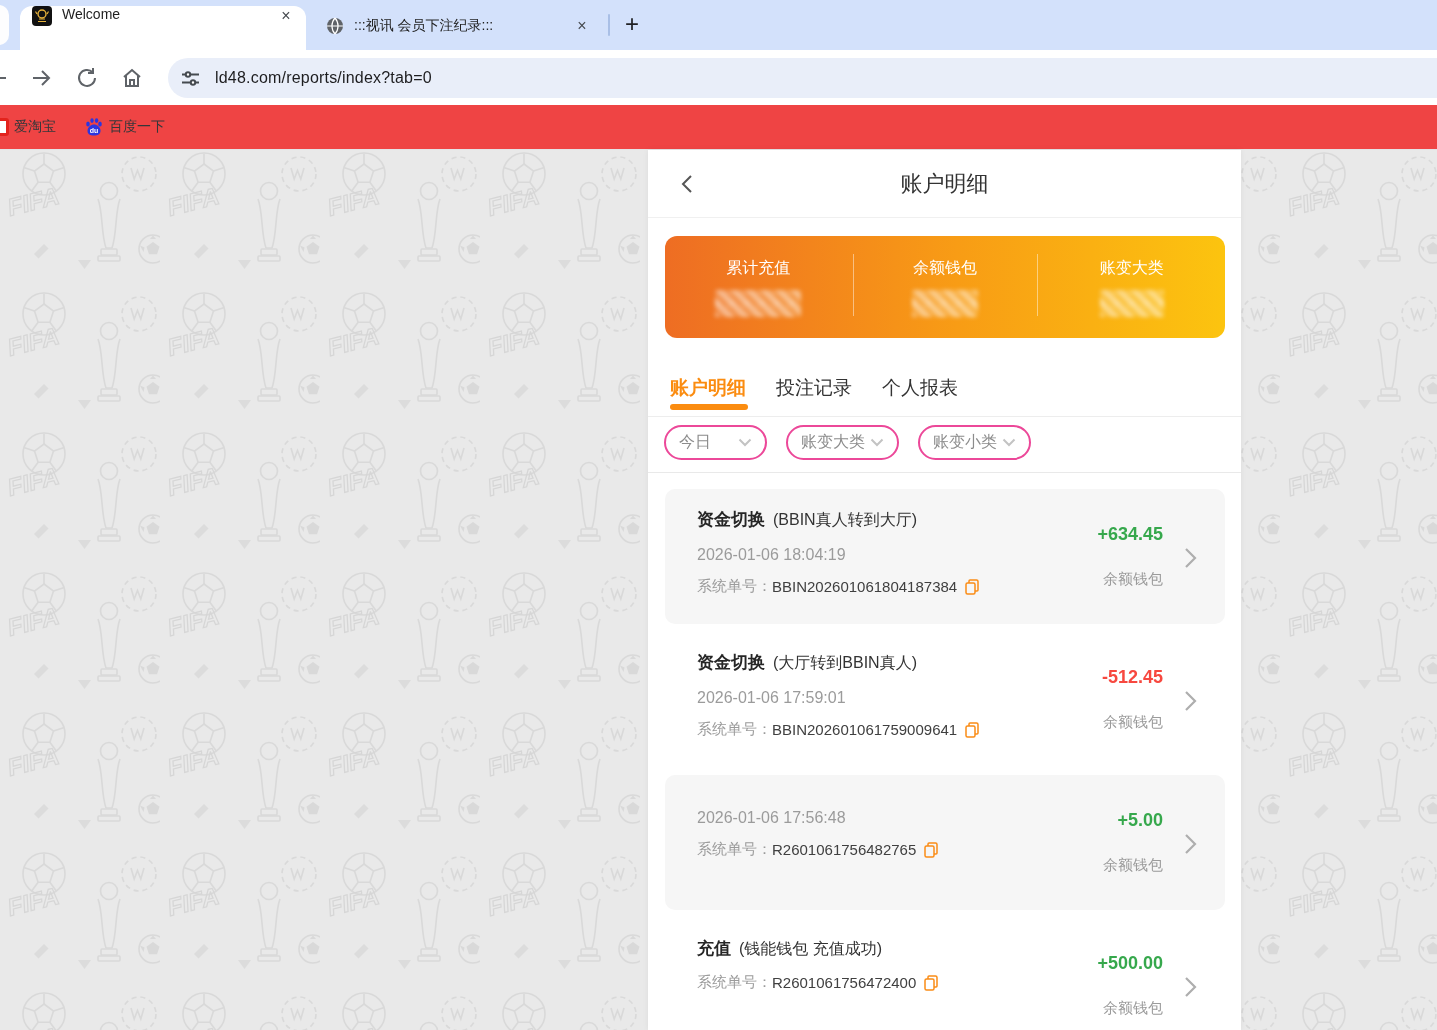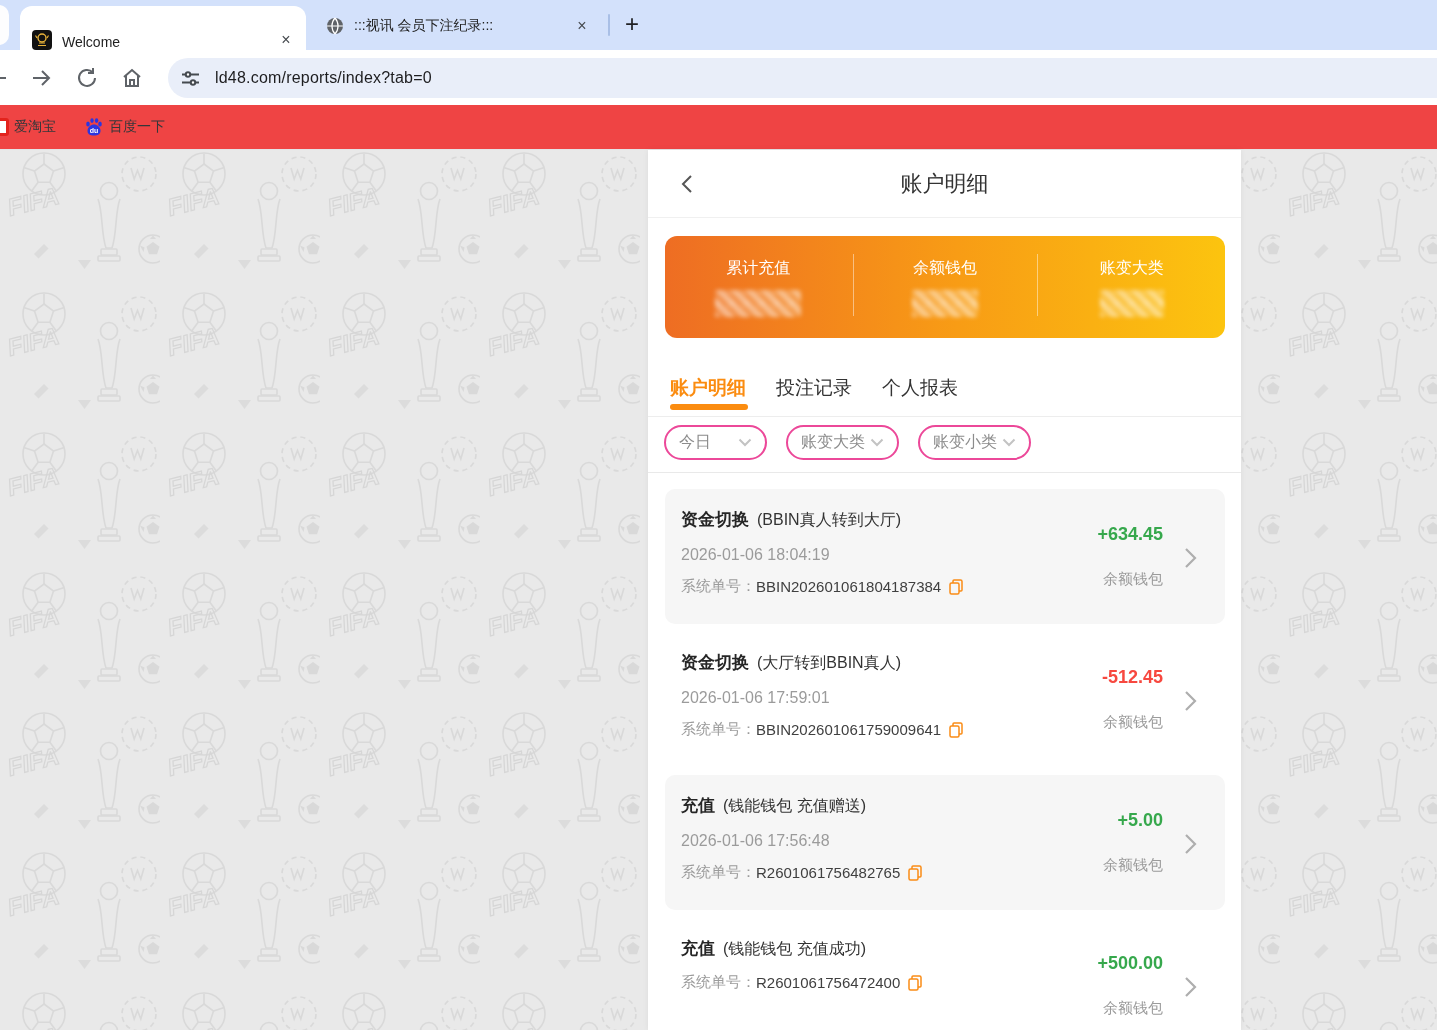--- a/index.html
+++ b/index.html
@@ -2,21 +2,21 @@
 <html><head>
 <meta charset="utf-8">
 <style>
   * { margin:0; padding:0; box-sizing:border-box; }
   html,body { width:1437px; height:1030px; overflow:hidden; }
   body { font-family:"Liberation Sans","DejaVu Sans",sans-serif; background:#fff; position:relative; }
 
   
   .tabstrip { position:absolute; top:0; left:0; right:0; height:50px; background:#d3e1fb; }
   .edge-sliver { position:absolute; left:-8px; top:5px; width:17px; height:40px; background:#fdfdfe; border-radius:0 10px 10px 0; }
-  .tab-active { position:absolute; left:20px; top:6px; width:286px; height:44px; background:#fff; border-radius:12px 12px 0 0; display:flex; align-items:flex-end; padding:0 10px 0 12px; }
+  .tab-active { position:absolute; left:20px; top:6px; width:286px; height:44px; background:#fff; border-radius:12px 12px 0 0; display:flex; align-items:flex-start; padding:0 10px 0 12px; }
   .tab-inactive { position:absolute; left:318px; top:8px; width:282px; height:36px; display:flex; align-items:center; padding:0 8px; border-radius:8px; }
   .tab-title { font-size:14px; color:#1f1f1f; margin-left:10px; flex:1; white-space:nowrap; overflow:hidden; }
   .tab-close { width:20px; height:20px; line-height:19px; text-align:center; font-size:16px; color:#474b50; border-radius:50%; cursor:pointer; flex:0 0 auto; }
   .tab-sep { position:absolute; left:608px; top:14px; width:2px; height:22px; background:#a9bfe6; border-radius:1px; }
   .newtab { position:absolute; left:618px; top:11px; width:28px; height:28px; font-size:24px; line-height:26px; text-align:center; color:#202124; border-radius:50%; cursor:pointer; }
   .favicon-welcome { width:20px; height:20px; border-radius:4px; background:#111; position:relative; flex:0 0 auto; }
   .favicon-welcome svg { position:absolute; left:3px; top:2px; }
   .favicon-globe { flex:0 0 auto; }
 
   .toolbar { position:absolute; top:50px; left:0; right:0; height:55px; background:#fff; }
@@ -56,21 +56,21 @@
   .ptab.active::after { content:""; position:absolute; left:0px; bottom:6px; width:78px; height:6px; border-radius:3px; background:#fb8c10; }
 
   .filters { display:flex; gap:19px; padding:8px 0 12px 16px; border-bottom:1px solid #e9e9e9; }
   .pill { height:35px; border:2px solid #ec4899; border-radius:18px; background:#fff; display:flex; align-items:center; justify-content:space-between; padding:0 13px; cursor:pointer; }
   .pw1{min-width:103px} .pw2{min-width:113px} .pw3{min-width:113px}
   .pill-label { font-size:16px; color:#8c8c8c; }
 
   .txlist { padding:16px 16px 0 17px; }
   .tx-card { border-radius:10px; padding:19px 16px 17px; display:flex; margin-bottom:8px; min-height:135px; background:#fff; cursor:pointer; }
   .tx-card.alt { background:#f6f6f6; }
-  .tx-left { flex:1; }
+  .tx-left { flex:1;margin-left:16px; }
   .tx-type { font-size:17px; font-weight:bold; color:#262626; }
   .tx-subtype { font-size:16px; color:#333; margin-left:8px; }
   .tx-date { margin-top:15px; font-size:16px; color:#9b9b9b; }
   .tx-order { margin-top:13px; font-size:15px; color:#9b9b9b; display:flex; align-items:center; }
   .tx-order-no { color:#404040; }
   .copy-icon { margin-left:8px; cursor:pointer; flex:0 0 auto; }
   .tx-right { position:relative; display:flex; flex-direction:column; align-items:flex-end; padding-right:46px; min-width:160px; }
   .tx-amount { margin-top:16px; font-size:18px; font-weight:600; }
   .tx-amount.green { color:#36a84c; }
   .tx-amount.red { color:#f7483f; }
@@ -294,23 +294,20 @@
       <div class="tx-amount red">-512.45</div>
       <div class="tx-wallet">余额钱包</div>
       <svg class="tx-chevron" width="13" height="24" viewBox="0 0 13 24">
               <path d="M2 3 l9 9 -9 9" stroke="#aeaeae" stroke-width="2.2" fill="none"></path>
             </svg>
     </div>
   </div>
 
   <div class="tx-card alt">
     <div class="tx-left">
-      <div>
-        <span class="tx-type">充值</span><span class="tx-subtype">(钱能钱包 充值赠送)</span>
-      </div>
       <div class="tx-date">2026-01-06 17:56:48</div>
       <div class="tx-order">
         <span>系统单号：</span>
               <span class="tx-order-no">R2601061756482765</span>
         <svg class="copy-icon" width="14" height="16" viewBox="0 0 14 16">
                 <g stroke="#fa8c16" stroke-width="1.5" fill="none">
                   <rect x="1" y="4" width="9" height="11" rx="1.5"></rect>
                   <path d="M4 4 V2 a1 1 0 0 1 1 -1 h6.5 a1.5 1.5 0 0 1 1.5 1.5 V11 a1 1 0 0 1 -1 1 h-2"></path>
                 </g>
               </svg>

